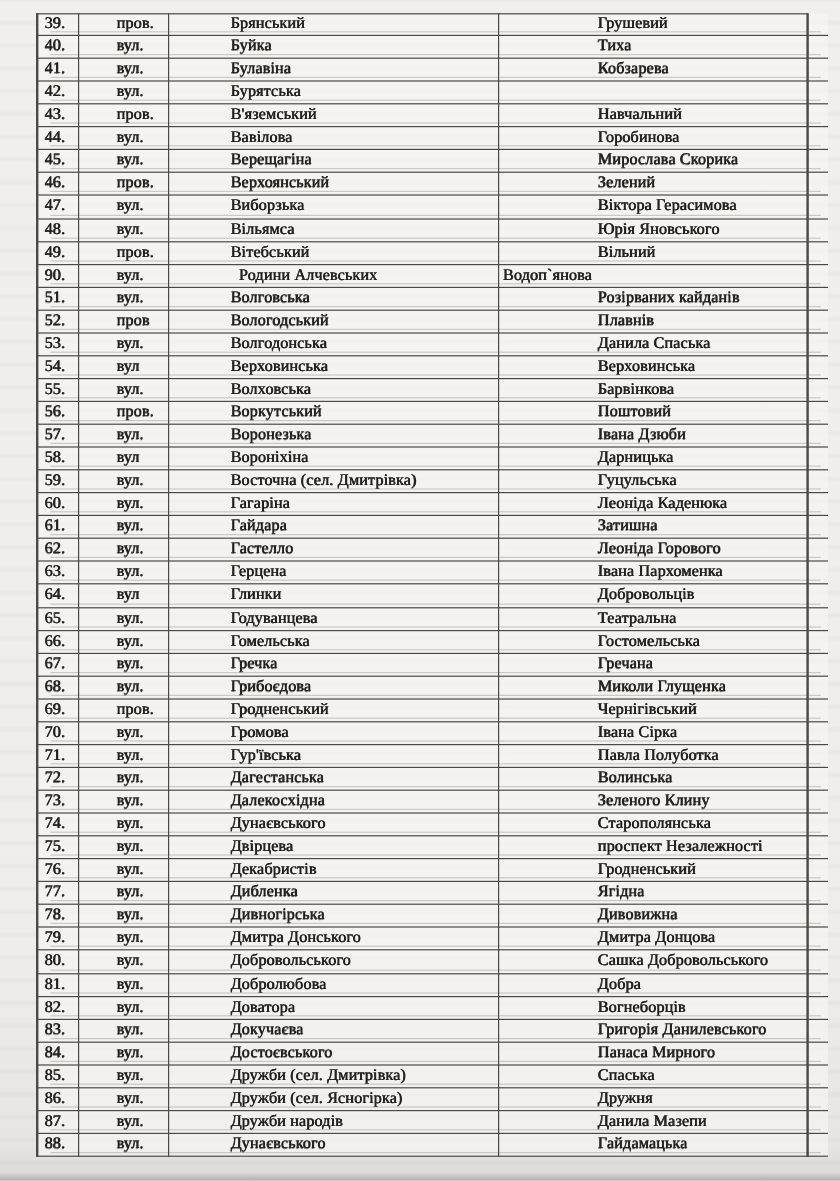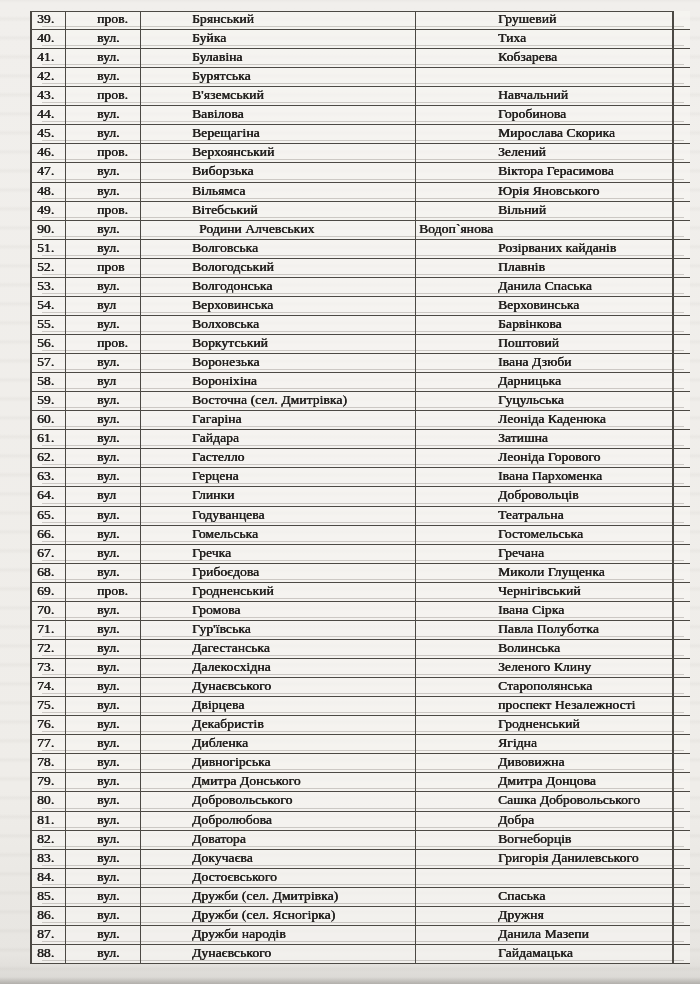--- a/index.html
+++ b/index.html
@@ -374,20 +374,21 @@
         <div class="row">
           <div class="cell row-number-cell">83.</div>
           <div class="cell street-type-cell">вул.</div>
           <div class="cell old-name-cell">Докучаєва</div>
           <div class="cell new-name-cell">Григорія Данилевського</div>
         </div>
         <div class="row">
           <div class="cell row-number-cell">84.</div>
           <div class="cell street-type-cell">вул.</div>
           <div class="cell old-name-cell">Достоєвського</div>
+          <div class="cell new-name-cell">Панаса Мирного</div>
         </div>
         <div class="row">
           <div class="cell row-number-cell">85.</div>
           <div class="cell street-type-cell">вул.</div>
           <div class="cell old-name-cell">Дружби (сел. Дмитрівка)</div>
           <div class="cell new-name-cell">Спаська</div>
         </div>
         <div class="row">
           <div class="cell row-number-cell">86.</div>
           <div class="cell street-type-cell">вул.</div>

